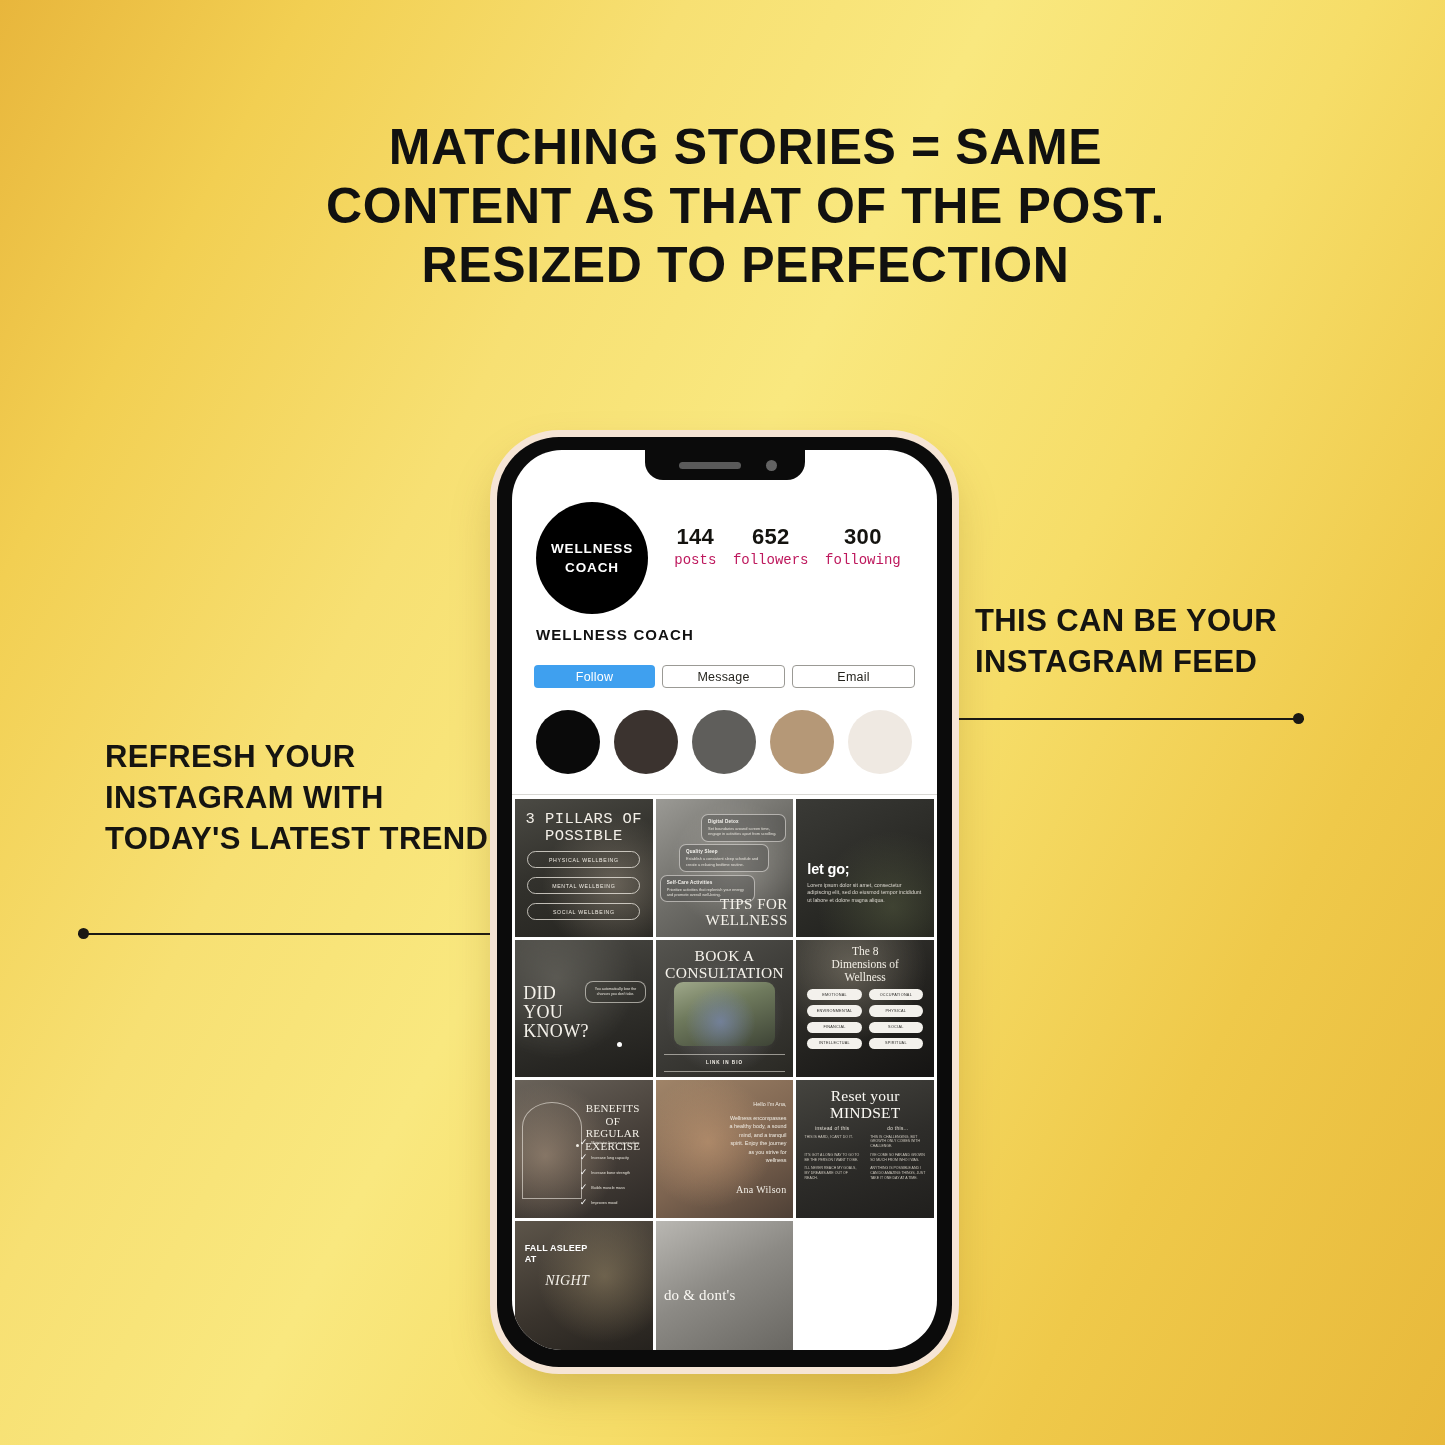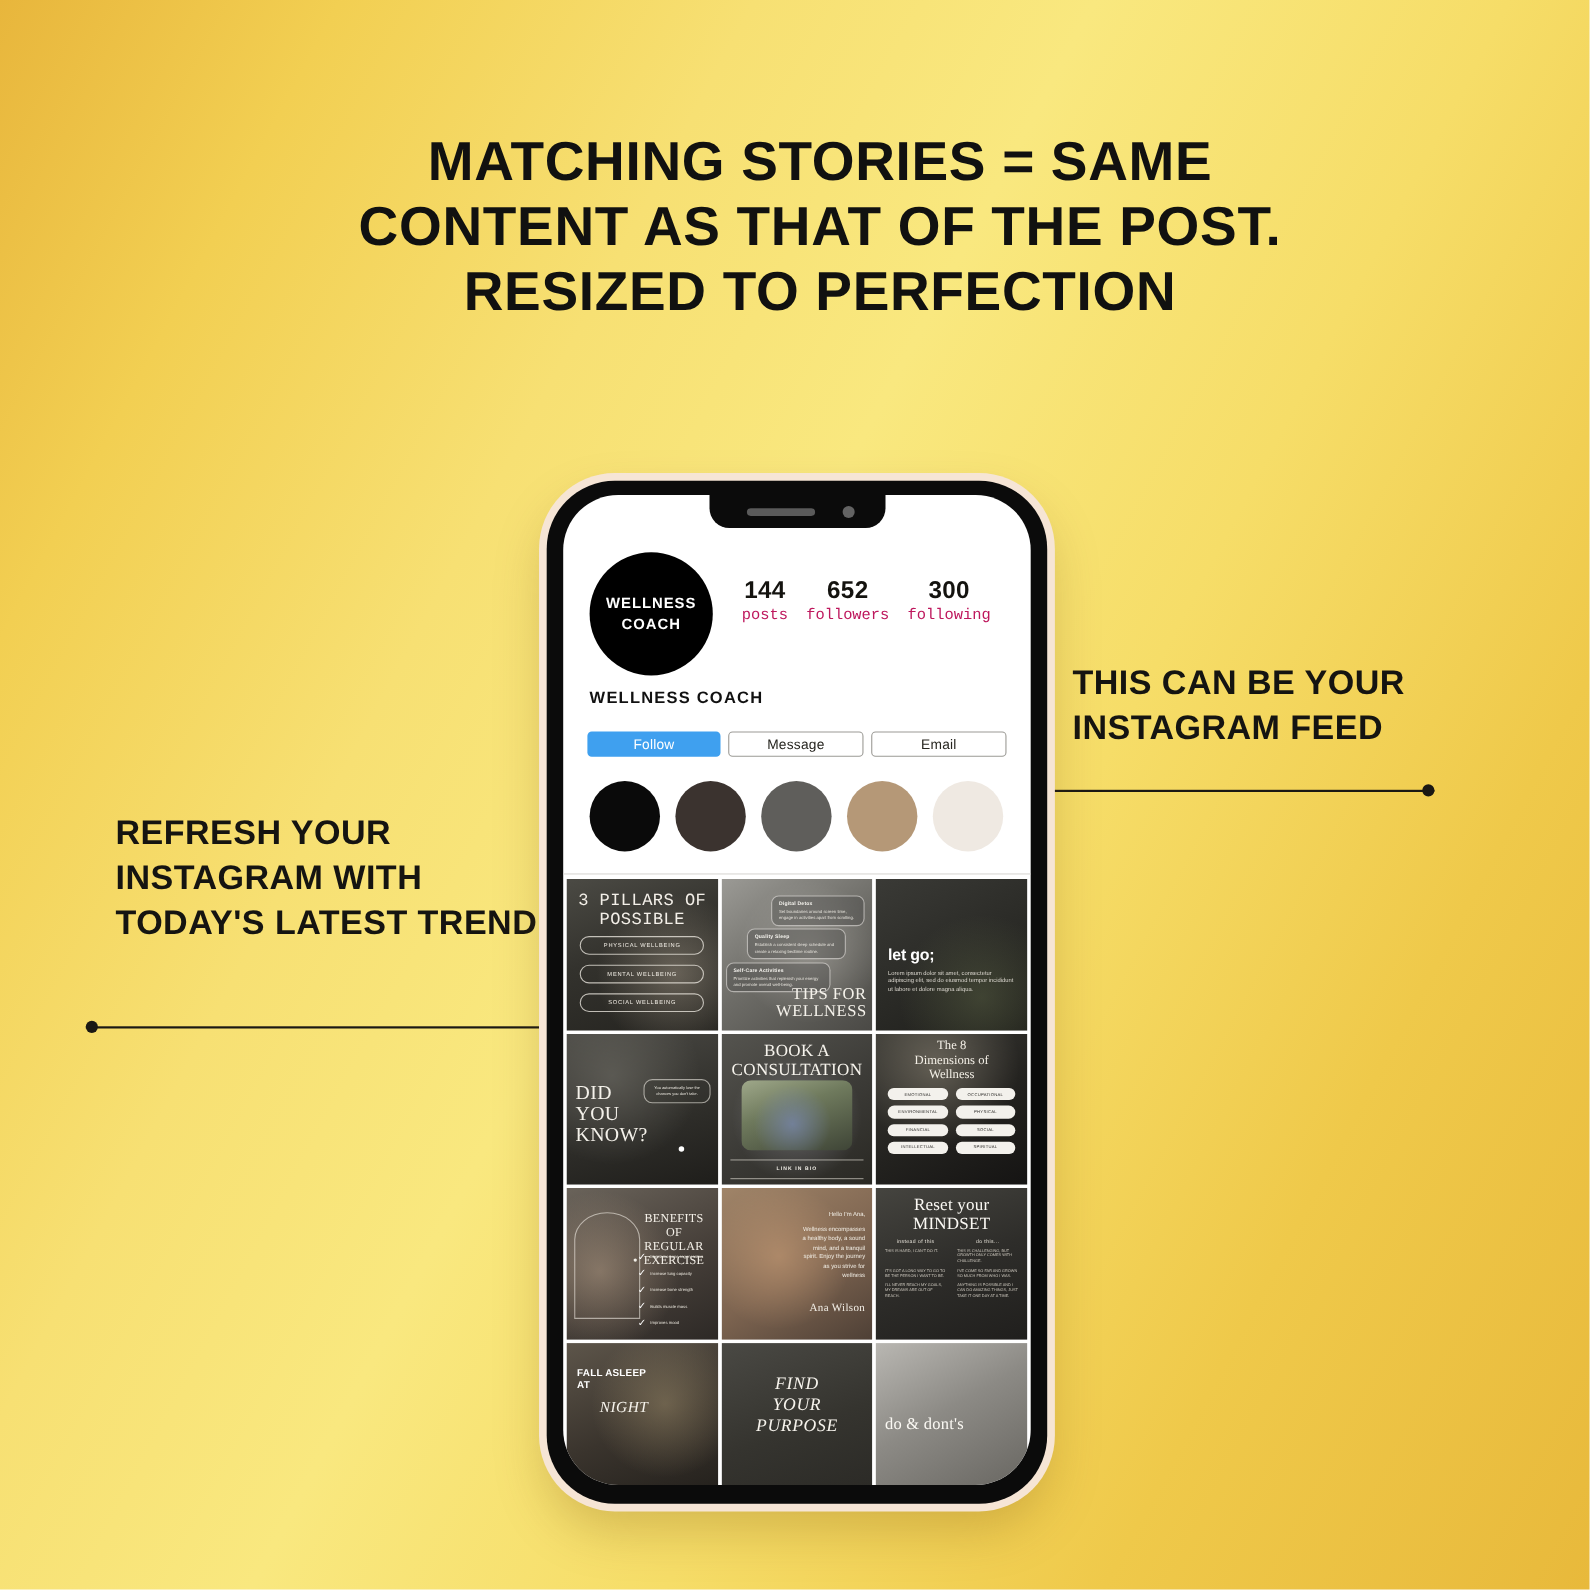--- a/index.html
+++ b/index.html
@@ -467,30 +467,20 @@
           <div class="inner">
             <div class="ph bg10"></div>
             <div class="t10-a">
               <div>FALL ASLEEP</div>
               <div>AT</div>
             </div>
             <div class="t10-b serif">NIGHT</div>
           </div>
         </div>
 
-        <div class="tile">
-          <div class="inner">
-            <div class="ph bg11"></div>
-            <div class="t11 serif">
-              <div>FIND</div>
-              <div>YOUR</div>
-              <div>PURPOSE</div>
-            </div>
-          </div>
-        </div>
 
         <div class="tile">
           <div class="inner">
             <div class="ph bg12"></div>
             <div class="t12-a serif">do &amp; dont's</div>
 
           </div>
         </div>
 
       </div>

